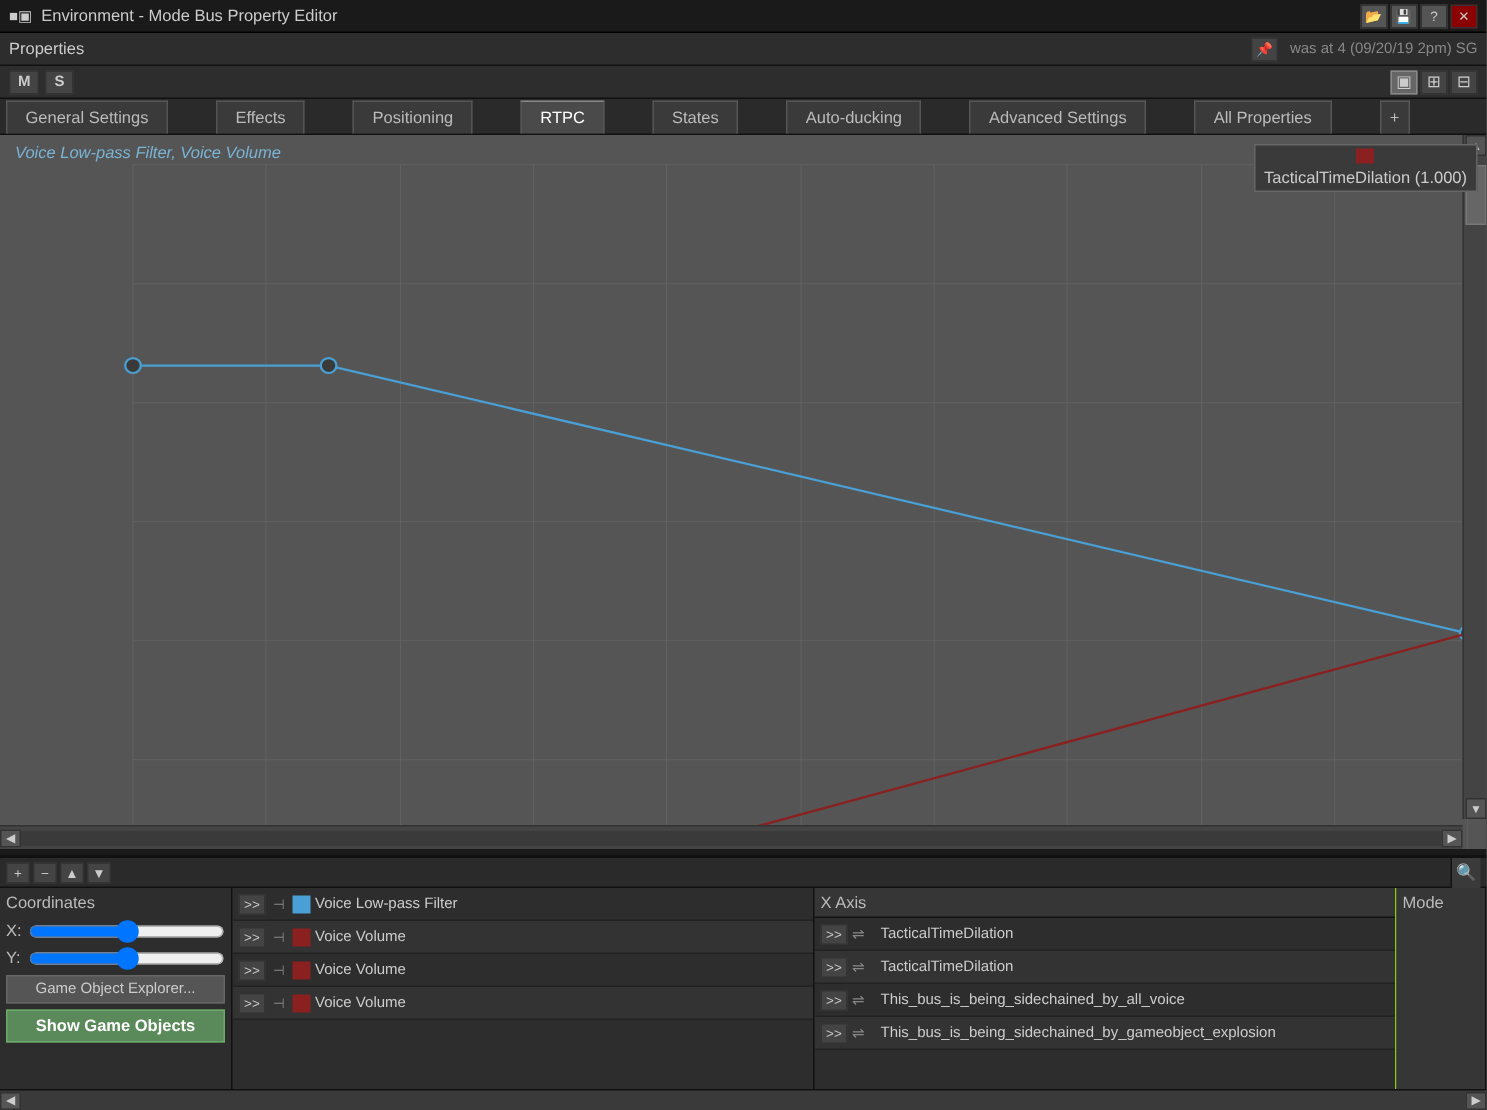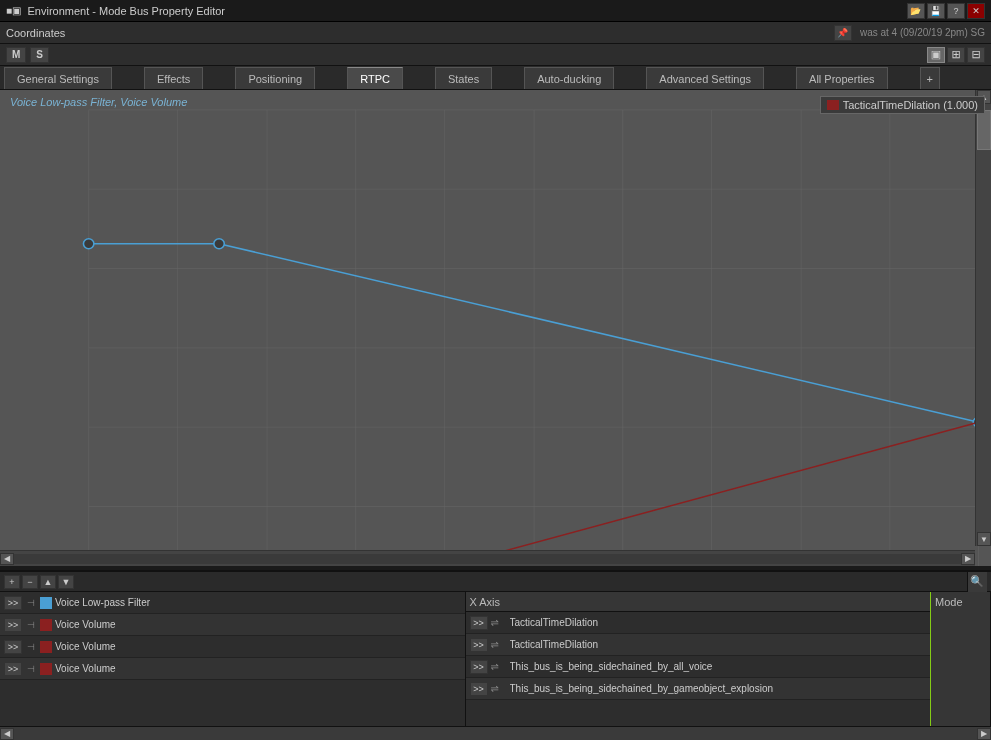--- a/index.html
+++ b/index.html
@@ -116,20 +116,21 @@
 
     
     #graph-legend {
       position: absolute;
       top: 6px; right: 6px;
       background: #3a3a3a;
       border: 1px solid #666;
       padding: 2px 6px;
       display: flex; align-items: center; gap: 4px;
       z-index: 10;
+      flex-direction: column;
     }
     .legend-color { width: 12px; height: 10px; }
 
     
     #graph-svg {
       position: absolute;
       top: 0; left: 0;
       width: 100%; height: 100%;
     }
 
@@ -314,21 +315,21 @@
   <span class="title">Environment - Mode Bus Property Editor</span>
   <div class="win-controls">
     <div class="win-btn">📂</div>
     <div class="win-btn">💾</div>
     <div class="win-btn">?</div>
     <div class="win-btn close">✕</div>
   </div>
 </div>
 
 <div id="objectbar">
-  <span class="obj-name">Coordinates</span>
+  <span class="obj-name">Properties</span>
   <div class="pin-btn">📌</div>
   <span style="color:#888;font-size:10px;margin-left:8px;">was at 4 (09/20/19 2pm) SG</span>
 </div>
 
 <div id="modebar">
   <div class="mode-btn">M</div>
   <div class="mode-btn">S</div>
   <div id="viewicons">
     <div class="view-icon active">▣</div>
     <div class="view-icon">⊞</div>
@@ -450,20 +451,33 @@
       <div class="tb-btn">+</div>
       <div class="tb-btn">−</div>
       <div class="tb-btn">▲</div>
       <div class="tb-btn">▼</div>
       <div style="flex:1;"></div>
       <div id="search-btn">🔍</div>
     </div>
 
     <div id="bottom-content">
 
+      <div id="coords-panel">
+        <div class="panel-title">Coordinates</div>
+        <div class="coord-row">
+          <span class="coord-label">X:</span>
+          <input type="range" class="coord-slider" value="50" style="">
+        </div>
+        <div class="coord-row">
+          <span class="coord-label">Y:</span>
+          <input type="range" class="coord-slider" value="50" style="">
+        </div>
+        <div id="game-obj-btn">Game Object Explorer...</div>
+        <div id="show-game-btn">Show Game Objects</div>
+      </div>
 
       <div id="yaxis-panel">
         <div class="axis-rows">
 
           <div class="axis-row">
             <div class="row-arrow">&gt;&gt;</div>
             <div class="row-pin">⊣</div>
             <div class="row-color" style="background:#4a9fd4;"></div>
             <span class="row-text">Voice Low-pass Filter</span>
           </div>

